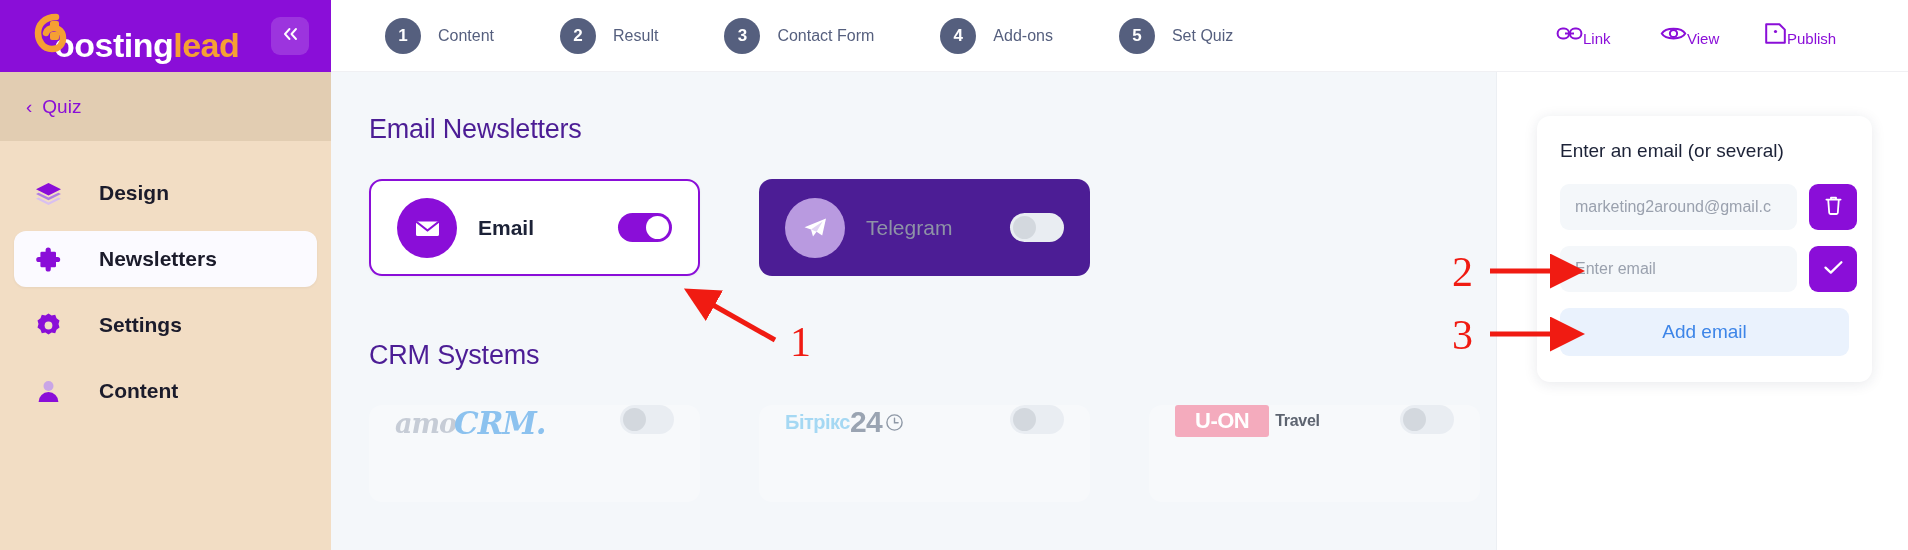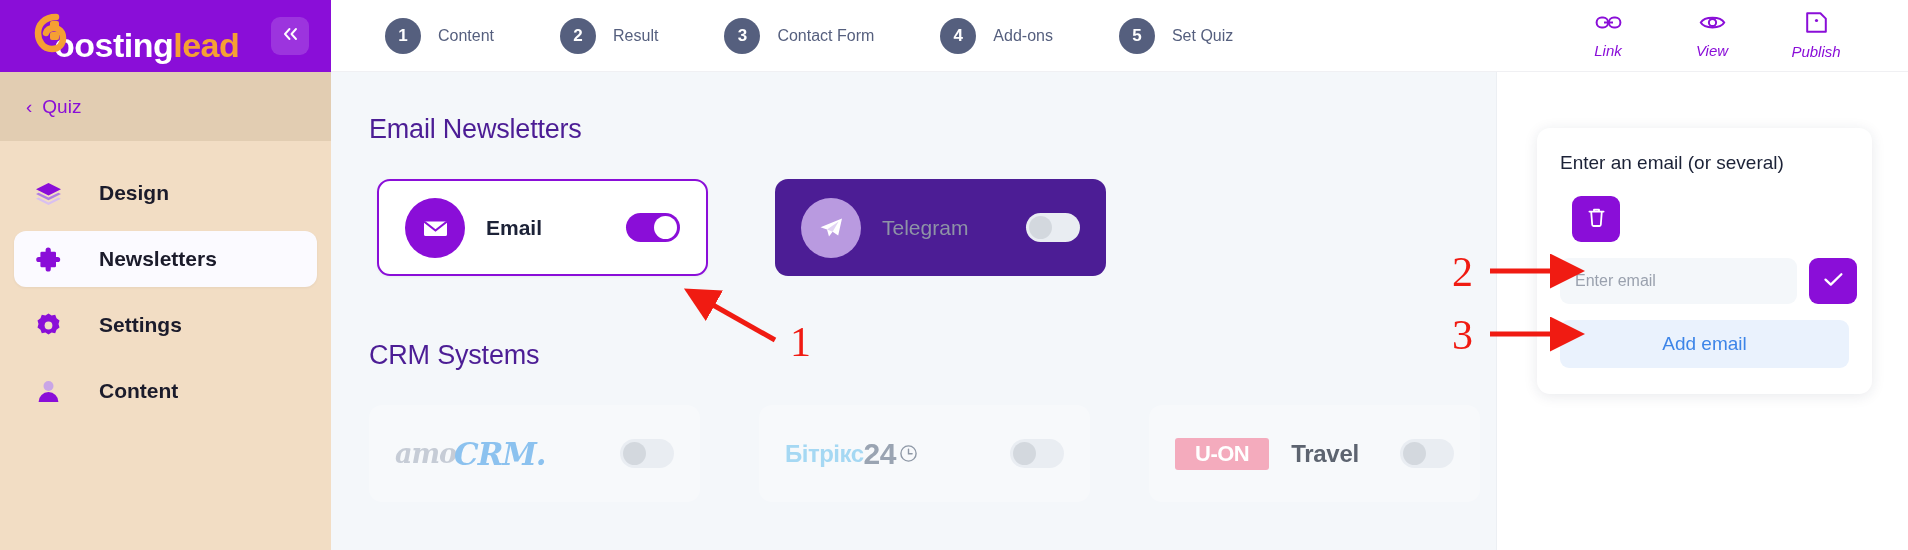--- a/index.html
+++ b/index.html
@@ -74,22 +74,22 @@
   .step-num {
     width: 36px; height: 36px; border-radius: 50%;
     background: #555f7e; color: #fff;
     display: flex; align-items: center; justify-content: center;
     font-size: 17px; font-weight: 600;
   }
   .step-label { margin-left: 17px; font-size: 16px; color: #555f7e; }
 
   .top-actions { margin-left: auto; display: flex; align-items: center; padding-right: 40px; }
   .top-action {
-    width: 104px; display: flex; flex-direction: column;
-    align-items: center; cursor: pointer; font-style: italic;
+    width: 104px; display: flex; flex-direction: row;
+    align-items: center; cursor: pointer;
   }
   .top-action-label { font-size: 15px; color: #8a0ed8; margin-top: 5px; }
 
   
   .content { position: relative; height: 478px; display: flex; }
   .content-left {
     width: 1165px; flex: 0 0 1165px;
     padding: 42px 0 0 38px;
     position: relative;
   }
@@ -97,21 +97,20 @@
     font-size: 27px; font-weight: normal; color: #4c1d95;
     margin-bottom: 34px; letter-spacing: -0.2px;
   }
   .card-row { display: flex; gap: 59px; }
   .int-card {
     width: 331px; height: 97px;
     background: #ffffff; border-radius: 13px;
     display: flex; align-items: center; padding: 0 26px;
     box-shadow: 0 1px 3px rgba(20,30,60,0.05);
     cursor: pointer;
-    margin-left: 8px;
   }
   .int-card.selected { border: 2px solid #8a0ed8; background: #fff; }
   .int-card.muted { background: #4c1d95; box-shadow: none; }
   .int-ico-wrap {
     width: 60px; height: 60px; border-radius: 50%;
     display: flex; align-items: center; justify-content: center;
     flex: 0 0 60px;
   }
   .int-ico-wrap.on { background: #8a0ed8; }
   .int-ico-wrap.off { background: #b99ae0; }
@@ -121,47 +120,47 @@
   .toggle.on { background: #8a0ed8; }
   .toggle.off { background: #e9edf2; }
   .knob { position: absolute; top: 3px; width: 23px; height: 23px; border-radius: 50%; }
   .toggle.on .knob { right: 3px; background: #ffffff; }
   .toggle.off .knob { left: 3px; background: #d3d8de; }
 
   .crm-title { margin-top: 64px; }
   .crm-card {
     width: 331px; height: 97px;
     background: #f7f9fb; border-radius: 13px;
-    display: flex; align-items: center; padding: 0 26px;
+    display: flex; align-items: flex-start; padding: 0 26px;
     cursor: pointer;
   }
   .crm-logo { display: flex; align-items: center; }
 
   
   .amo-a { font-family: "DejaVu Serif", serif; font-style: italic; font-weight: bold; font-size: 27px; color: #c6ccd6; letter-spacing: -1px; }
   .amo-b { font-family: "DejaVu Serif", serif; font-style: italic; font-weight: bold; font-size: 31px; color: #8cc2ef; letter-spacing: -1px; margin-left: -2px; }
   
-  .bx-a { font-size: 24px; font-weight: bold; color: #a5d8f3; letter-spacing: -0.5px; }
+  .bx-a { font-size: 20px; font-weight: bold; color: #a5d8f3; letter-spacing: -0.5px; }
   .bx-b { font-size: 30px; font-weight: bold; color: #9aa4b2; letter-spacing: -0.5px; }
   .bx-clock { margin-left: 3px; display: flex; align-items: flex-start; }
   
   .uon-tag {
     background: #f4abbd; color: #ffffff; font-weight: bold;
     font-size: 22px; padding: 3px 20px; border-radius: 3px;
     letter-spacing: -0.5px;
   }
-  .uon-travel { font-size: 24px; font-weight: bold; color: #5d6470; margin-left: 22px; letter-spacing: -0.3px; }
+  .uon-travel { font-size: 16px; font-weight: bold; color: #5d6470; margin-left: 6px; letter-spacing: -0.3px; }
 
   
   .right-rail {
     flex: 1; position: relative; background: #ffffff;
     border-left: 1px solid #eceff3;
   }
   .email-panel {
-    position: absolute; left: 40px; top: 56px;
+    position: absolute; left: 40px; top: 44px;
     width: 335px;
     background: #ffffff; border-radius: 13px;
     box-shadow: 0 2px 14px rgba(25,35,70,0.10);
     padding: 24px 23px 26px 23px;
   }
   .panel-title { font-size: 19px; color: #1c2237; margin-bottom: 22px; }
   .email-row { display: flex; align-items: center; margin-bottom: 16px; }
   .email-input {
     flex: 1; height: 46px; border-radius: 9px;
     background: #f4f7fa; border: none; outline: none;
@@ -401,20 +400,21 @@
           </div>
 
         </div>
       </div>
 
       <div class="right-rail">
         <div class="email-panel">
           <div class="panel-title">Enter an email (or several)</div>
 
           <div class="email-row">
+            <input class="email-input" type="text" readonly="" value="marketing2around@gmail.c" style="">
             <span class="sq-btn">
               <span>
                 <svg width="21" height="22" viewBox="0 0 21 22">
                   <path d="M3.4 5.6 h14.2 M8 5.6 v-2 h5 v2 M5.2 5.6 l1 13.2 a1.3 1.3 0 0 0 1.3 1.2 h6 a1.3 1.3 0 0 0 1.3 -1.2 l1 -13.2" stroke="#ffffff" stroke-width="1.8" fill="none" stroke-linecap="round" stroke-linejoin="round"></path>
                 </svg>
               </span>
             </span>
           </div>
 
           <div class="email-row">

